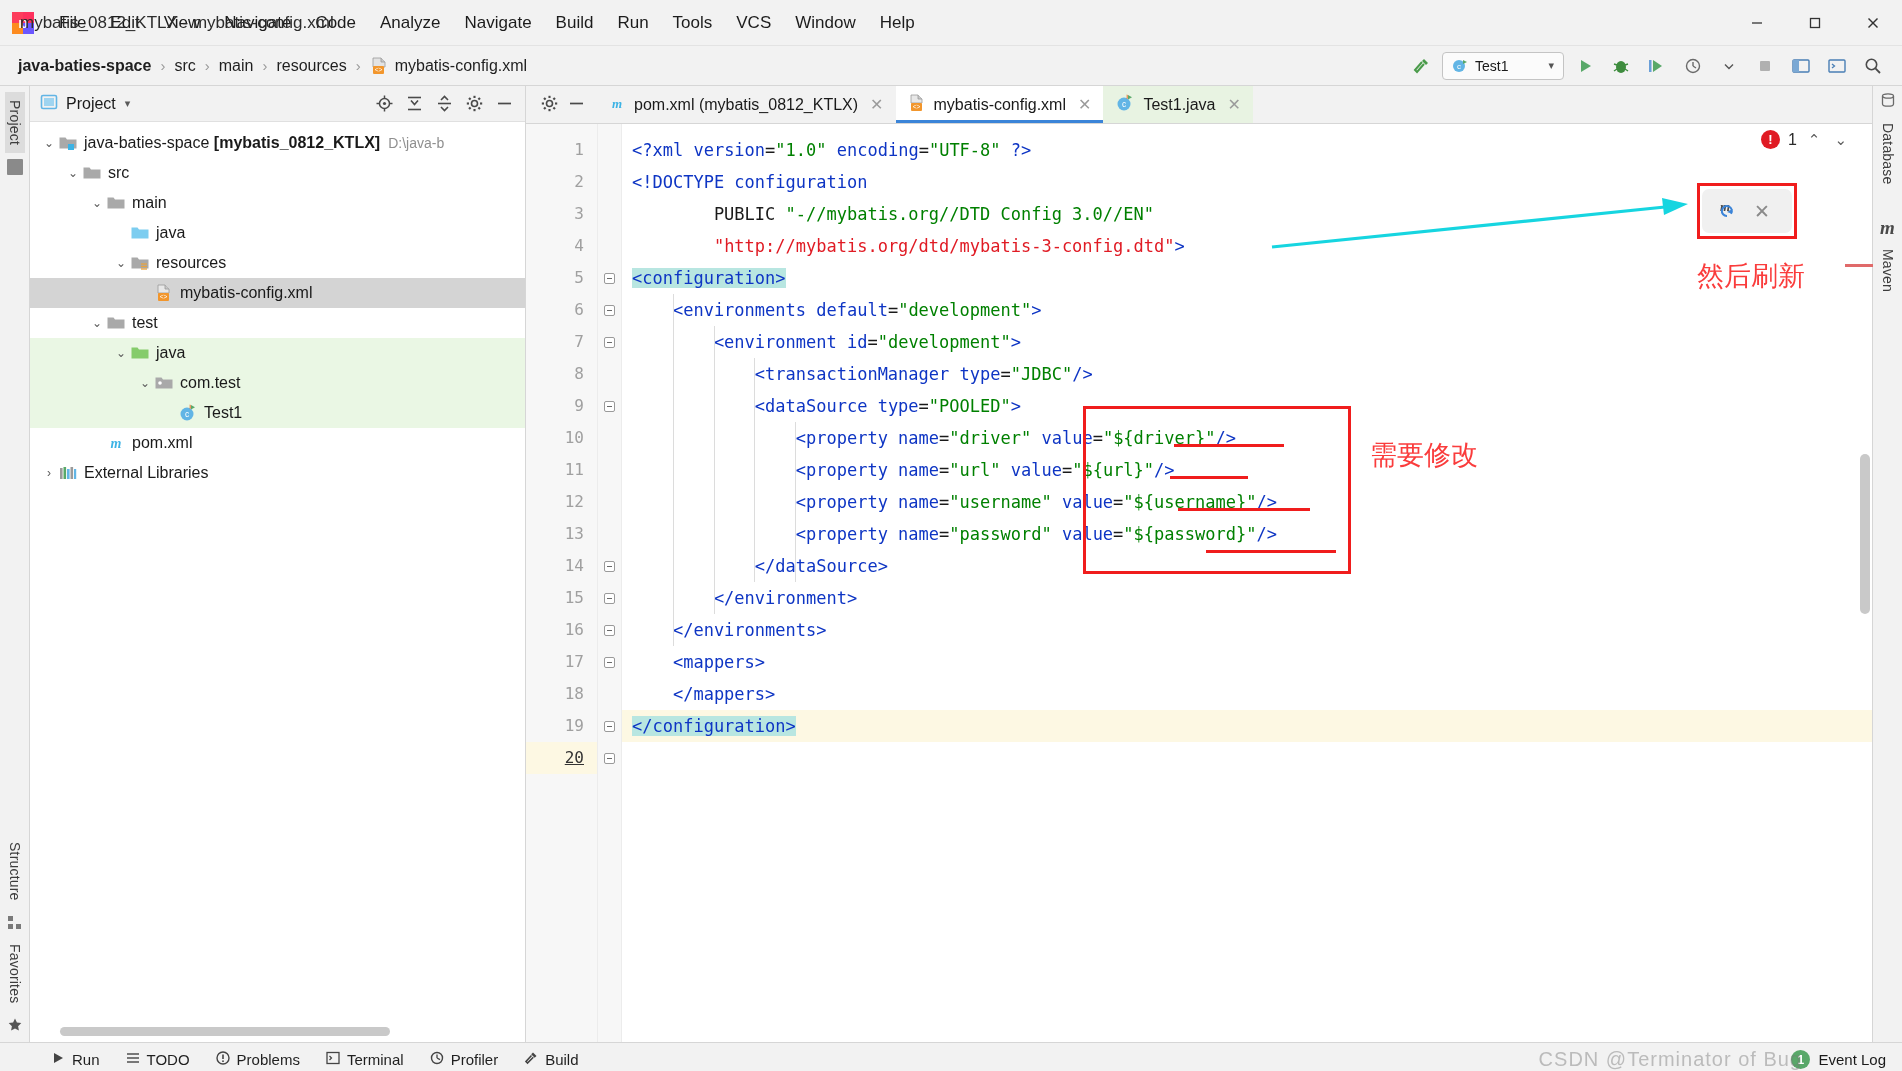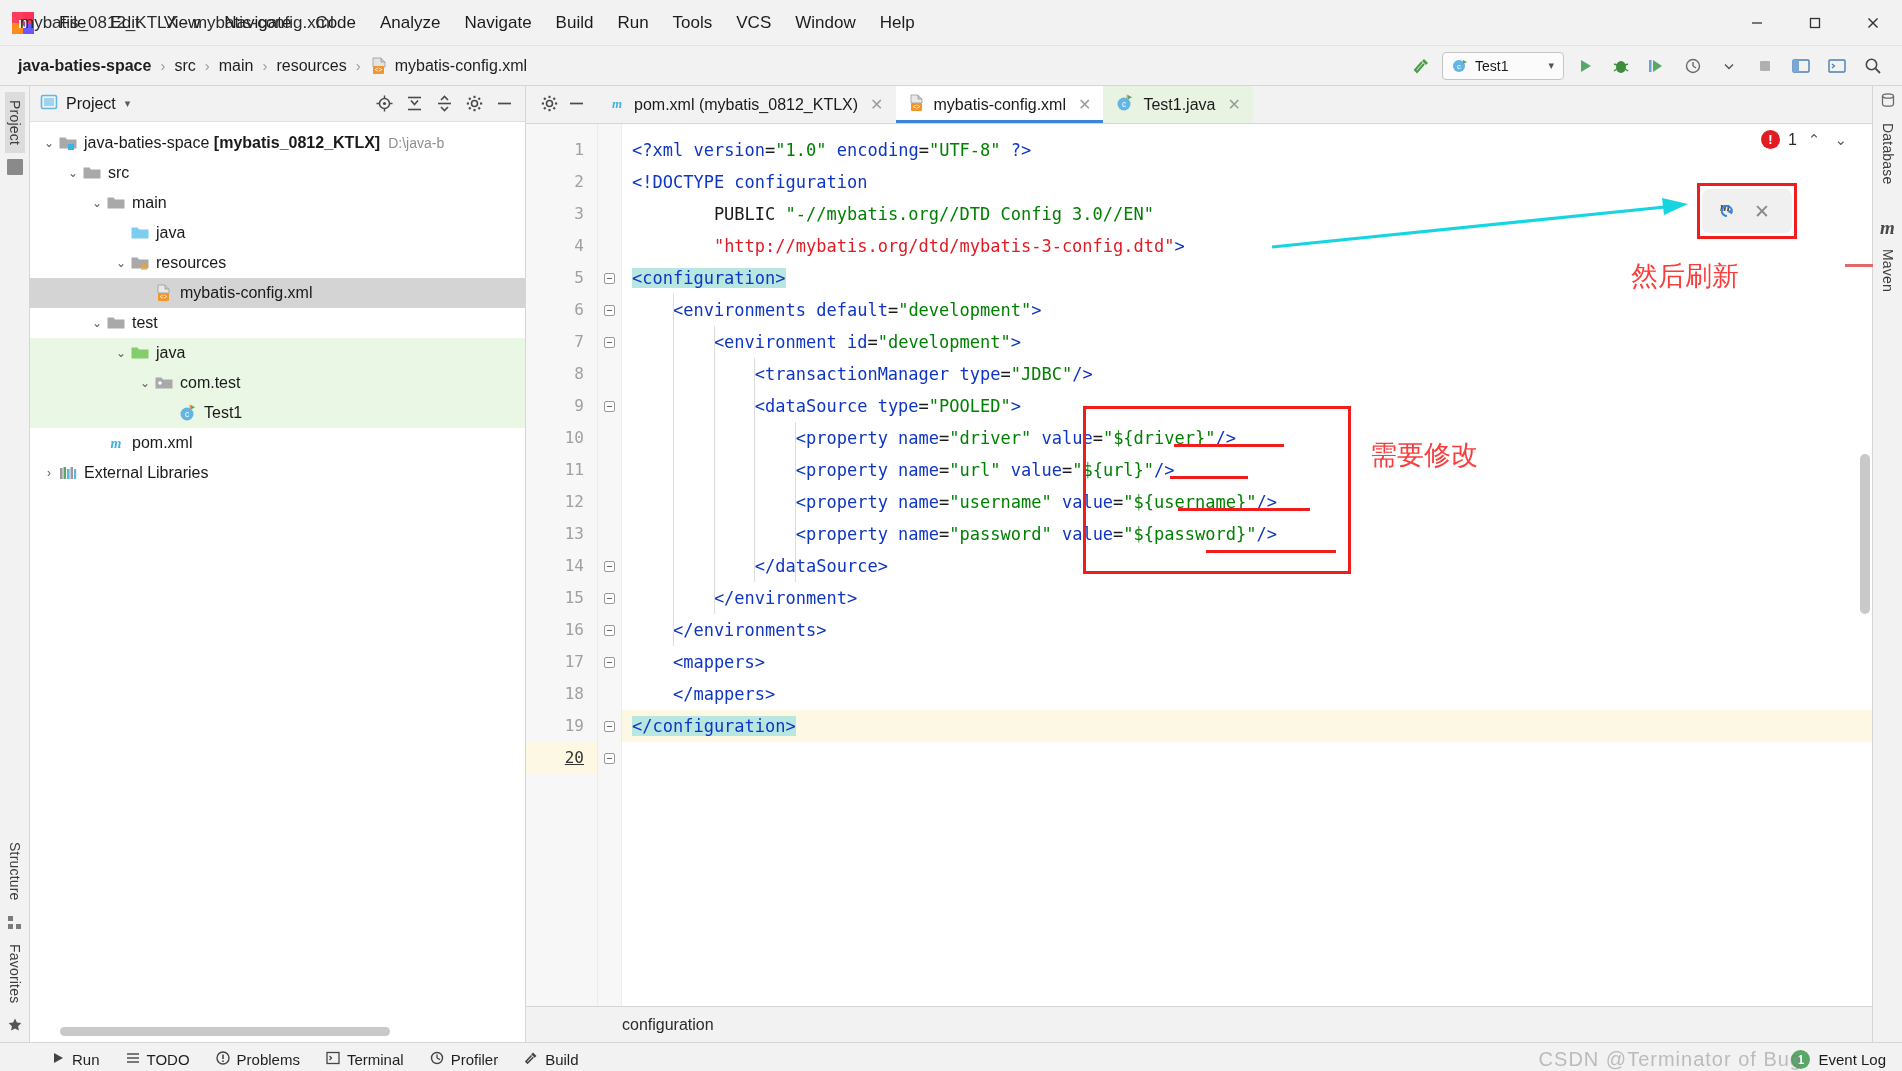--- a/index.html
+++ b/index.html
@@ -808,23 +808,20 @@
 
         <div class="inspect-widget">
           <span class="err-badge">!</span>
           <span class="err-count">1</span>
           <span class="chev">⌃</span>
           <span class="chev">⌄</span>
         </div>
         <div class="ed-vscroll"></div>
       </div>
 
-      <div class="ed-foot">
-        <span>configuration</span>
-      </div>
     </div>
 
     <div class="right-strip">
       <div style="margin-bottom:4px">
         <svg width="16" height="16" viewBox="0 0 16 16">
           <ellipse cx="8" cy="4" rx="5.5" ry="2.2" fill="none" stroke="#6a6a6a" stroke-width="1.3"></ellipse>
           <path d="M2.5 4 v8 a5.5 2.2 0 0 0 11 0 V4" fill="none" stroke="#6a6a6a" stroke-width="1.3"></path>
         </svg>
       </div>
       <div class="vtab">Database</div>
@@ -854,21 +851,21 @@
         <text x="9" y="13" font-size="13" fill="#4a4a4a" text-anchor="middle" font-family="Liberation Serif, serif" font-style="italic" font-weight="bold">m</text>
         <path d="M11 18 a5 5 0 1 1 4 -2.2" fill="none" stroke="#3b84d8" stroke-width="2"></path>
         <path d="M16.5 11 l-1.2 4.6 -4.3 -1.6 Z" fill="#3b84d8"></path>
       </svg>
     </span>
     <span style="color:#8a8a8a;font-size:19px">✕</span>
   </div>
 
   <div class="anno-box" style="left:1697px; top:183px; width:100px; height:56px;"></div>
 
-  <div class="anno-text" style="left:1631px; top:258px;">然后刷新</div>
+  <div class="anno-text" style="left:1697px; top:258px;">然后刷新</div>
 
   <div class="anno-underline" style="left:1845px; top:264px; width:28px; background:#e06a6a;"></div>
 
   <div class="toolwin-bar">
     <div class="twb-item">
       <span>
         <svg width="14" height="14" viewBox="0 0 14 14">
             <path d="M3 2 L12 7 L3 12 Z" fill="#444"></path>
           </svg>
       </span>

